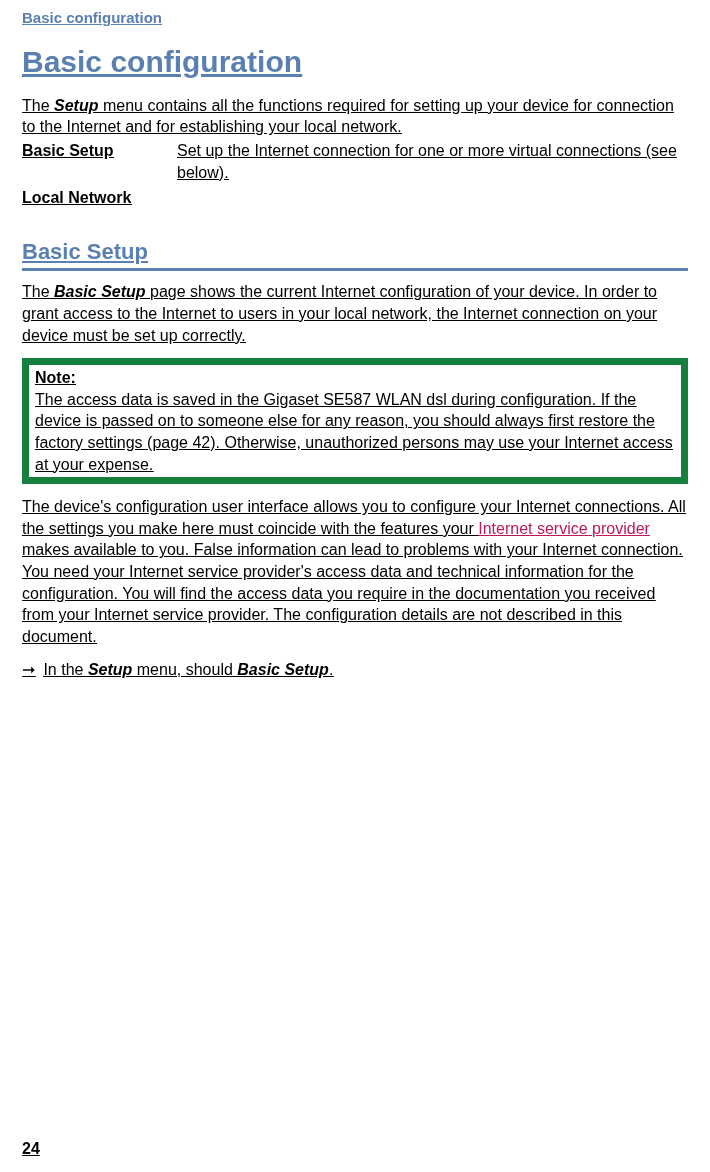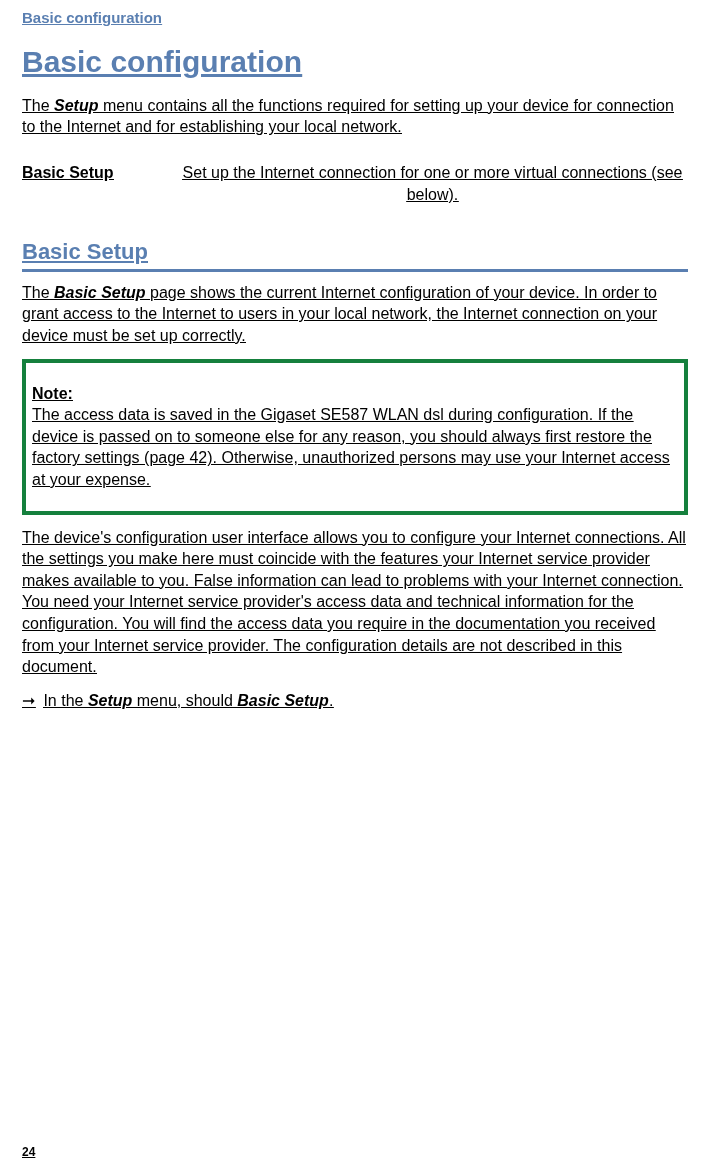--- a/index.html
+++ b/index.html
@@ -25,102 +25,102 @@
       font-size: 15px;
       margin-bottom: 14px;
     }
     .chapter-title {
       color: #5a7fb1;
       font-weight: bold;
       font-size: 30px;
       margin-bottom: 12px;
     }
     .intro-para {
-      margin-bottom: 24px;
+      margin-bottom: 2px;
     }
     .bold-italic {
       font-weight: bold;
       font-style: italic;
     }
     .def-list {
       margin-bottom: 28px;
     }
     .def-row {
       display: flex;
       margin-bottom: 4px;
     }
     .def-term {
       flex: 0 0 155px;
       font-weight: bold;
     }
     .def-desc {
       flex: 1;
-      text-align: center;
     }
     .section-heading {
       color: #5a7fb1;
       font-weight: bold;
       font-size: 22px;
       margin-bottom: 2px;
     }
     .section-rule {
       border: none;
       border-top: 3px solid #5a7fb1;
       margin-bottom: 10px;
     }
     .body-para {
       margin-bottom: 12px;
     }
     .note-box {
-      border: 4px solid #15803d;
-      padding: 20px 6px;
+      border: 7px solid #15803d;
+      padding: 2px 6px;
       margin-bottom: 12px;
     }
     .note-label {
       font-weight: bold;
     }
     .link {
-      color: #000000;
+      color: #be185d;
       margin-top: 12px;
     }
     .instruction-row {
       display: flex;
       gap: 8px;
       margin-top: 4px;
     }
     .arrow-icon {
       flex: 0 0 auto;
       font-size: 16px;
       line-height: 1.35;
     }
     .page-number {
       position: absolute;
       left: 22px;
       bottom: 12px;
       font-weight: bold;
-      font-size: 12px;
+      font-size: 16px;
     }
   </style>
 </head>
 <body>
 
 <div class="running-header">Basic configuration</div>
 
 <h1 class="chapter-title">Basic configuration</h1>
 
 <p class="intro-para">
   <span>The </span><span class="bold-italic">Setup</span><span> menu contains all the functions required for setting up your device for connection to the Internet and for establishing your local network.</span>
 </p>
 
 <div class="def-list">
   <div class="def-row">
     <div class="def-term">Basic Setup</div>
     <div class="def-desc">Set up the Internet connection for one or more virtual connections (see below).</div>
   </div>
   <div class="def-row">
+    <div class="def-term">Local Network</div>
   </div>
 </div>
 
 <h2 class="section-heading">Basic Setup</h2>
 <hr class="section-rule">
 
 <p class="body-para">
   <span>The </span><span class="bold-italic">Basic Setup</span><span> page shows the current Internet configuration of your device. In order to grant access to the Internet to users in your local network, the Internet connection on your device must be set up correctly.</span>
 </p>
 

